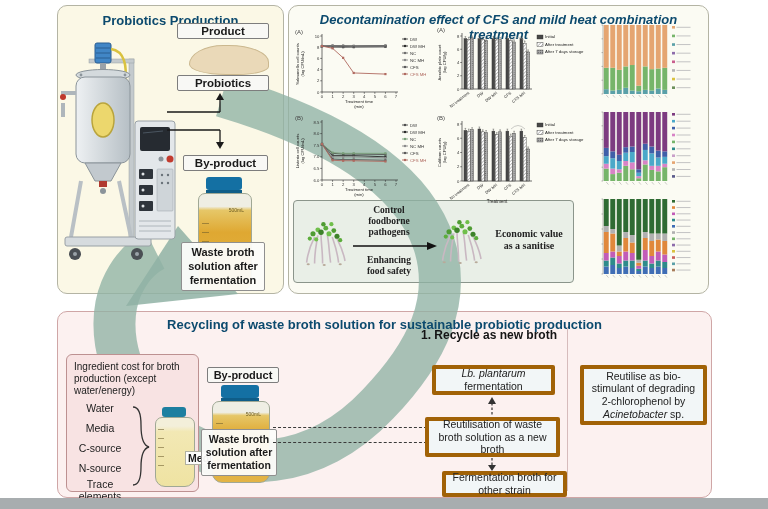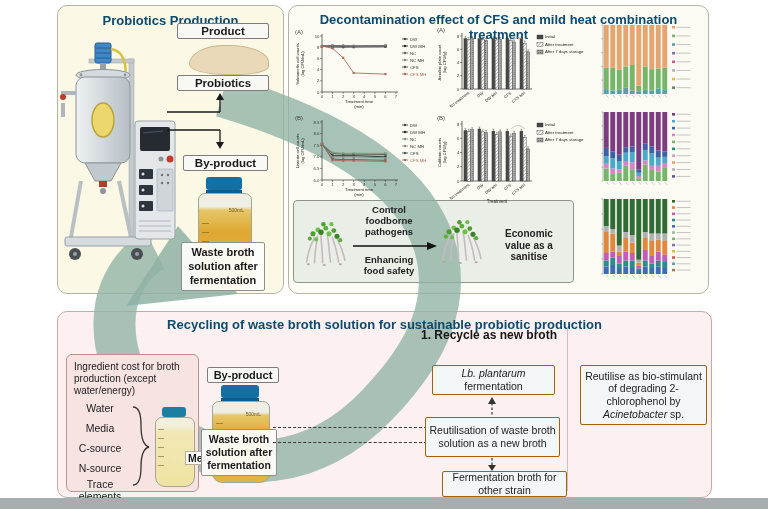--- a/index.html
+++ b/index.html
@@ -15,24 +15,24 @@
   .tl{left:57px;top:5px;width:227px;height:289px;}
   .tr{left:288px;top:5px;width:421px;height:289px;}
   .bt{left:57px;top:311px;width:655px;height:187px;}
   .abs{position:absolute;box-sizing:border-box;}
   .ptitle{font-weight:bold;font-size:13px;text-align:center;width:100%;color:#0c4a6e;}
   .labelbox{background:#f8f8f5;border:1.2px solid #7d7d7d;border-radius:2px;font-weight:bold;
             font-size:11.5px;text-align:center;padding:1px 2px;color:#1a1a1a;}
   .wastebox{background:rgba(252,252,250,.95);border:1px solid #8f8f8f;border-radius:2px;
             font-weight:bold;font-size:11px;line-height:1.25;text-align:center;padding:3px 2px;color:#1a1a1a;}
   .chart{position:absolute;}
-  .flowbox{background:#f2f6f7;border:1px solid #a16207;border-radius:2px;font-size:10.5px;line-height:1.2;
+  .flowbox{background:#f2f6f7;border:4px solid #a16207;border-radius:2px;font-size:10.5px;line-height:1.2;
            text-align:center;color:#222;display:flex;flex-direction:column;justify-content:center;padding:2px 3px;}
   .sectitle{font-weight:bold;font-size:12px;text-align:center;color:#141414;}
-  .gbtext{font-size:9.5px;font-weight:600;text-align:center;line-height:1.15;color:#222;}
+  .gbtext{font-size:9.5px;font-weight:600;text-align:center;line-height:1.15;color:#222;font-family:Liberation Serif, serif;}
   .ing-box{background:#f8e3e3;border:1px solid #bd9191;border-radius:6px;}
   .ing-item{font-size:10.5px;text-align:center;width:58px;color:#222;line-height:1.1;}
   .bottle-cap{position:absolute;background:#1470a3;border-radius:3px;}
   .bottle-band{position:absolute;background:#0f5d88;}
   .bottle-body{position:absolute;border:1px solid #a0a895;border-radius:7px 7px 10px 10px;
     background:linear-gradient(180deg,#efeee4 0%,#efeee4 13%,#e6c768 17%,#dfa832 40%,#e3b445 100%);}
   .grads{position:absolute;opacity:.55;background:repeating-linear-gradient(180deg,#6a5a2a 0 1px,transparent 1px 9px);}
   .vol{position:absolute;font-size:5px;color:#6a5a20;}
   .dash{position:absolute;border-top:1.5px dashed #3a3a3a;height:0;}
   .divider{position:absolute;border-left:1px solid #d6bcbc;width:0;}
@@ -132,21 +132,21 @@
       <div class="bottle-cap" style="left:8px;top:0;width:36px;height:13px;"></div>
       <div class="bottle-band" style="left:8px;top:13px;width:36px;height:3px;"></div>
       <div class="bottle-body" style="left:0;top:16px;width:52px;height:96px;"></div>
       <div class="grads" style="left:4px;top:46px;width:7px;height:52px;"></div>
       <div class="vol" style="right:6px;top:30px;">500mL</div>
     </div>
     <div class="abs wastebox" style="left:124px;top:237px;width:84px;">Waste broth solution after fermentation</div>
   </div>
 
   <div class="content tr">
-    <div class="abs ptitle" style="top:7px;padding:0 12px;">Decontamination effect of CFS and mild heat combination treatment</div>
+    <div class="abs ptitle" style="top:7px;padding:0 12px;font-style:italic;">Decontamination effect of CFS and mild heat combination treatment</div>
 
     <div class="chart" style="left:6px;top:22px;width:140px;height:86px;"><svg viewBox="0 0 140 86" width="140" height="86">
           <line x1="28" y1="7" x2="28" y2="65" stroke="#333" stroke-width="0.7"></line>
           <line x1="28" y1="65" x2="104" y2="65" stroke="#333" stroke-width="0.7"></line>
           <line x1="26.2" y1="65" x2="28" y2="65" stroke="#333" stroke-width="0.6"></line>
           <text x="25.4" y="66.5" font-size="4.2" fill="#333" text-anchor="end">0</text>
           <line x1="26.2" y1="53.8" x2="28" y2="53.8" stroke="#333" stroke-width="0.6"></line>
           <text x="25.4" y="55.3" font-size="4.2" fill="#333" text-anchor="end">2</text>
           <line x1="26.2" y1="42.599999999999994" x2="28" y2="42.599999999999994" stroke="#333" stroke-width="0.6"></line>
           <text x="25.4" y="44.099999999999994" font-size="4.2" fill="#333" text-anchor="end">4</text>

